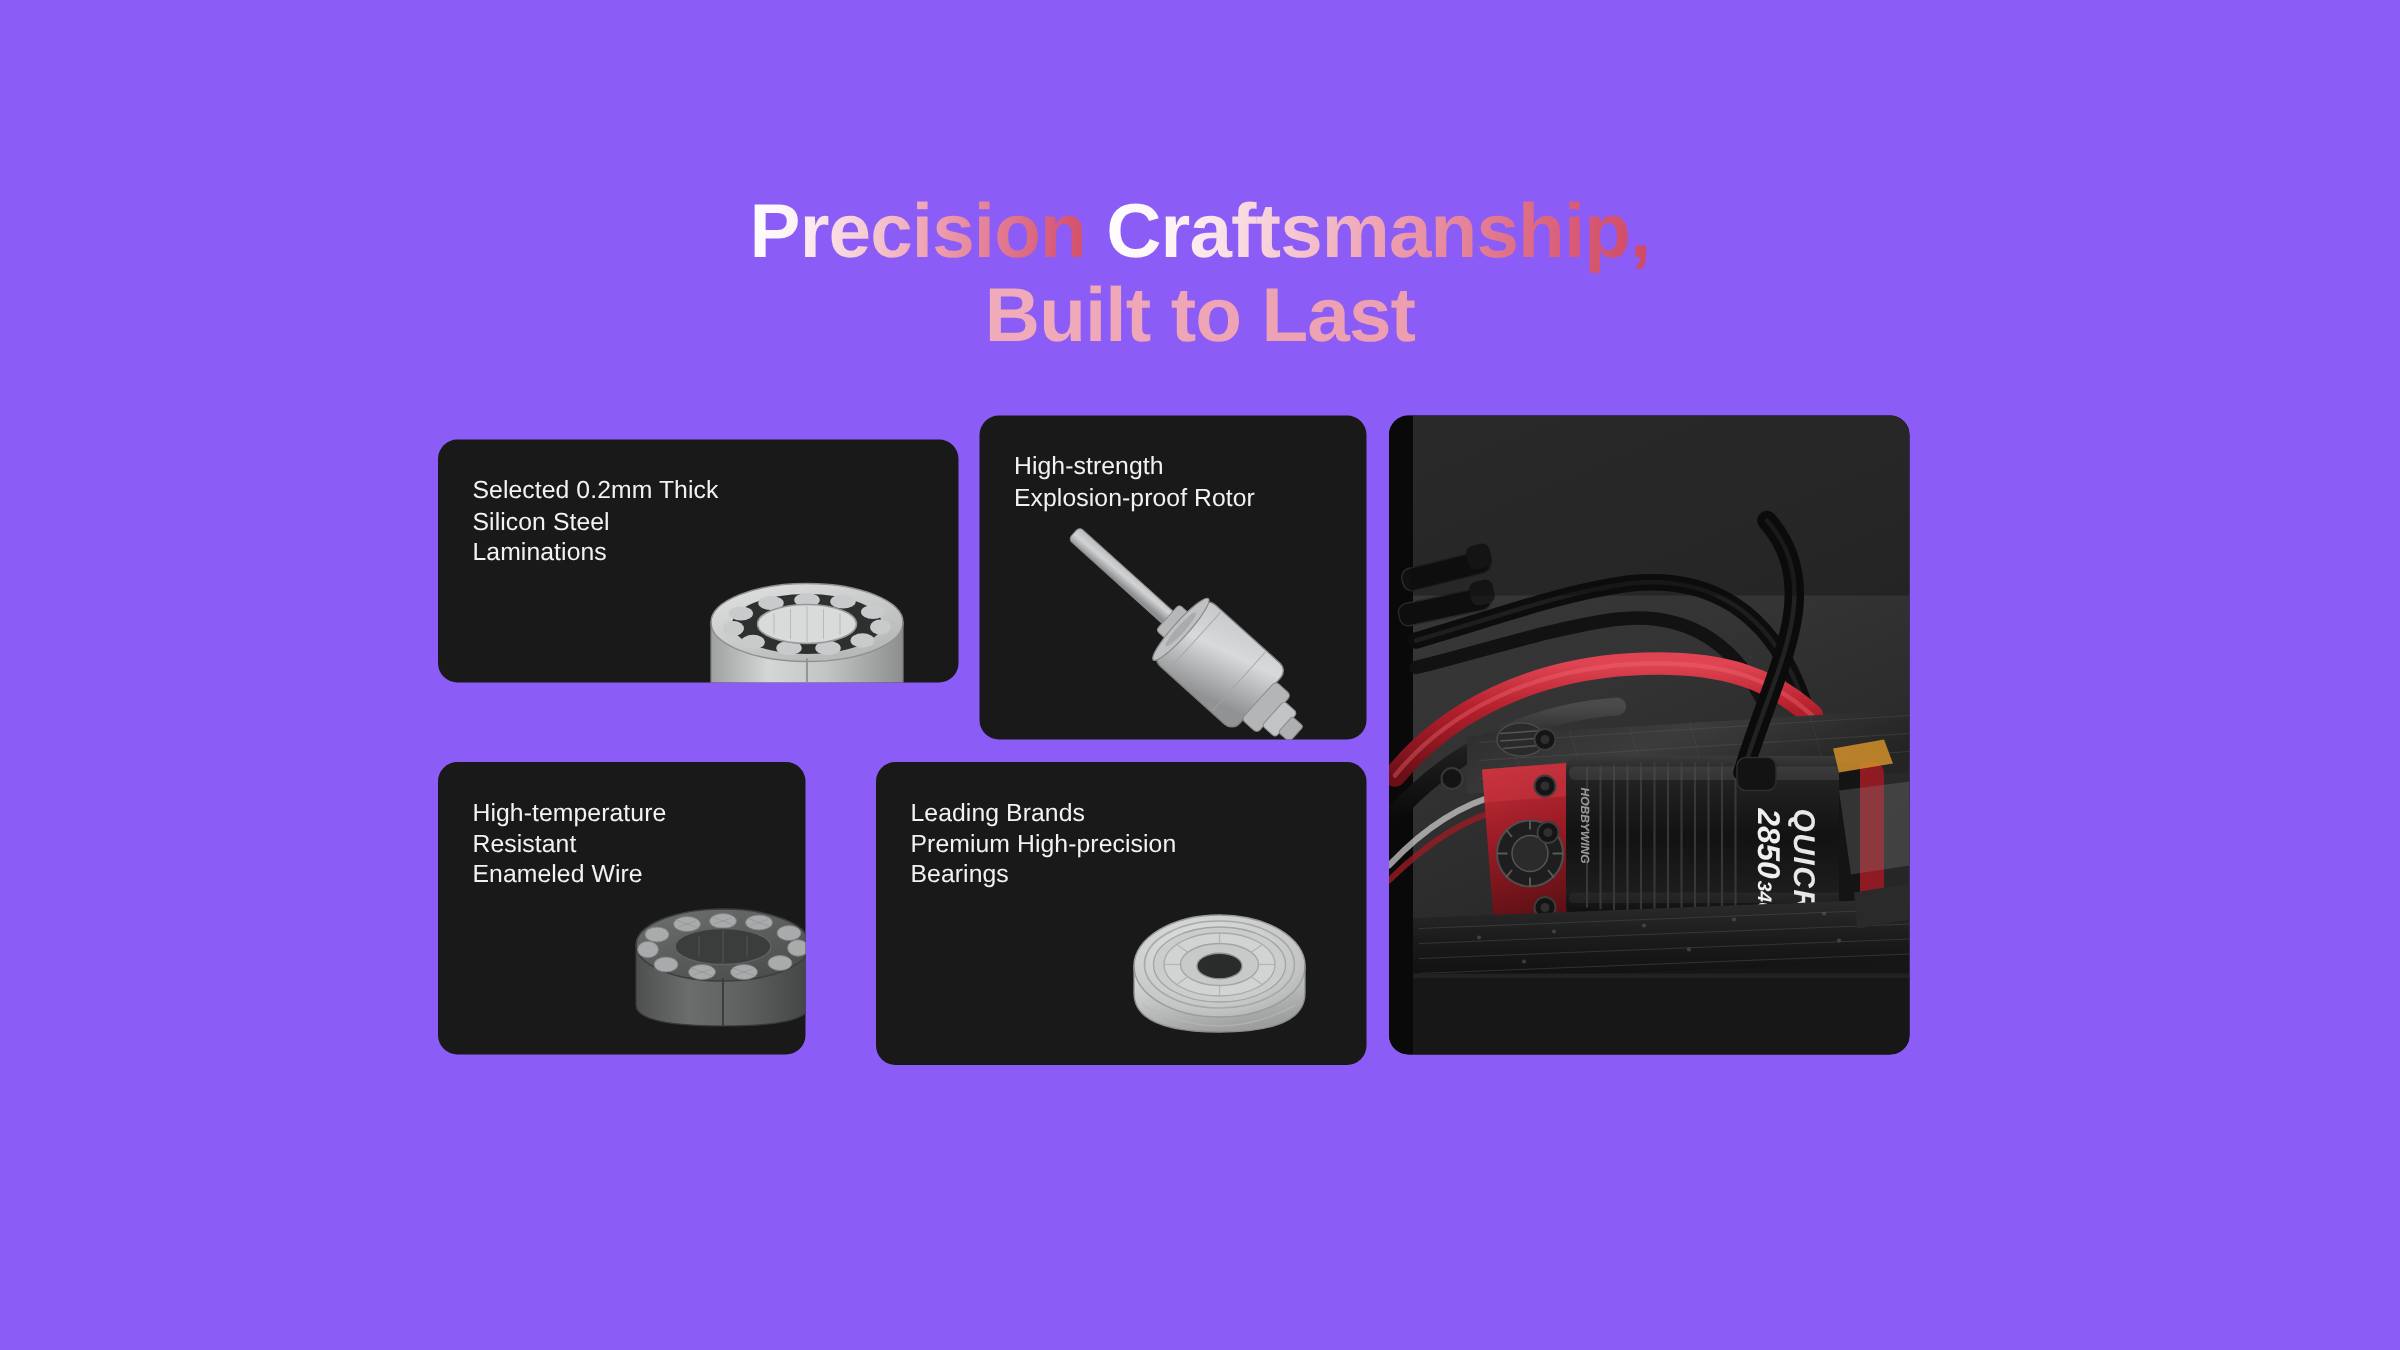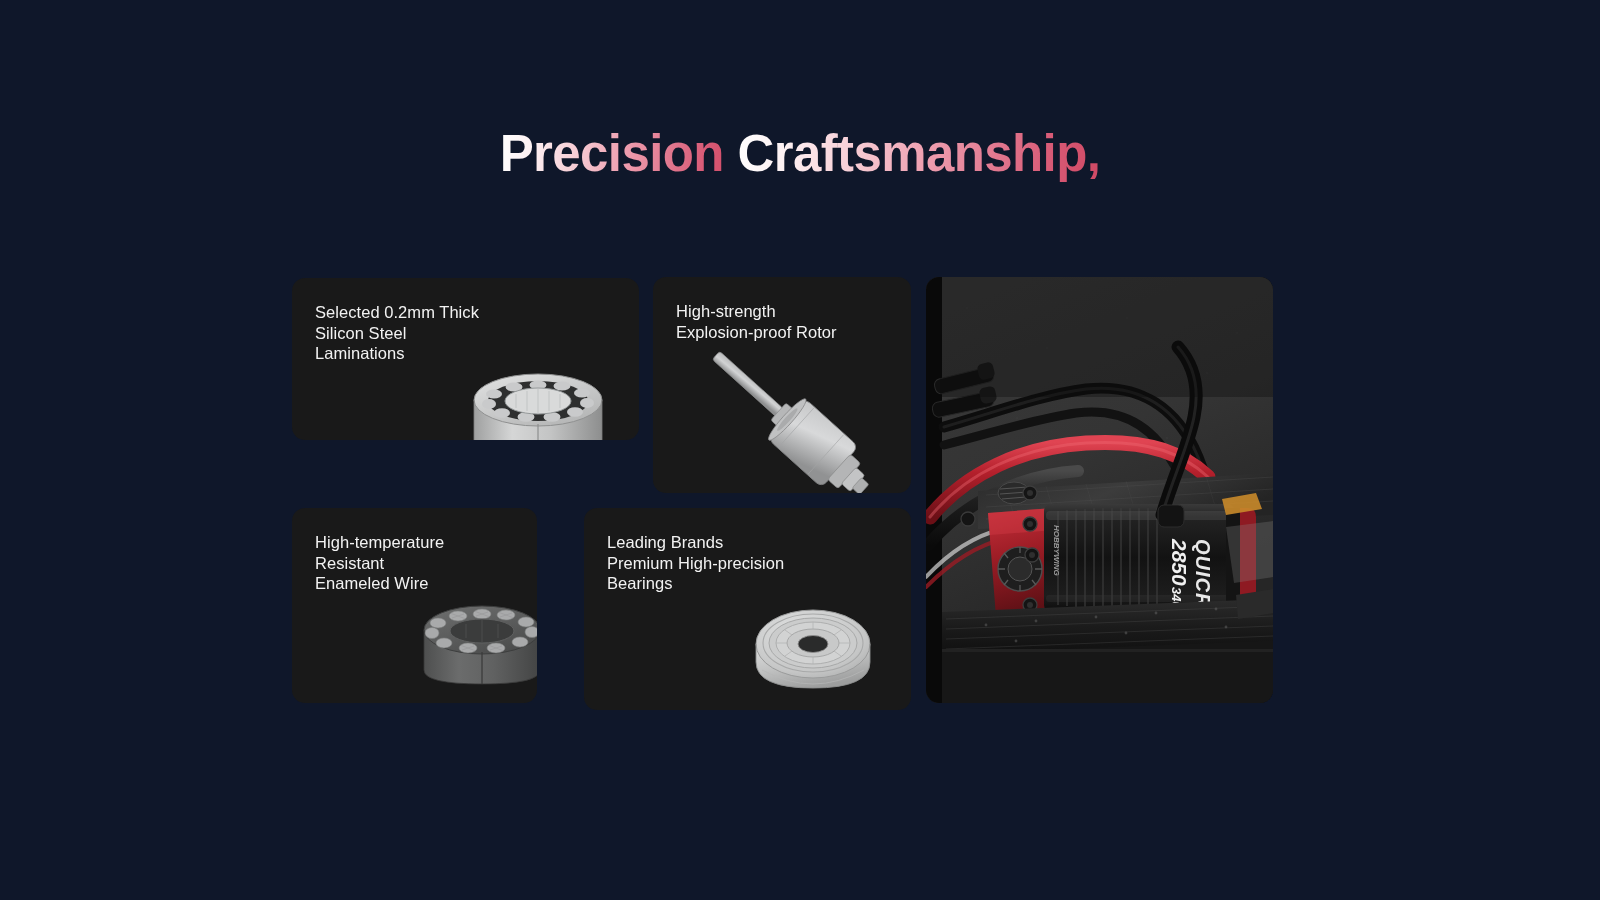--- a/index.html
+++ b/index.html
@@ -10,21 +10,21 @@
     height: 900px;
     background: #000000;
     overflow: hidden;
     font-family: "Liberation Sans", sans-serif;
   }
 
   #stage {
     position: relative;
     width: 1600px;
     height: 900px;
-    background: #0f172a;
+    background: #8b5cf6;
   }
 
   
   .headline {
     position: absolute;
     left: 0;
     top: 126px;
     width: 1600px;
     text-align: center;
     font-size: 51px;
@@ -66,21 +66,21 @@
     top: 24px;
     font-size: 16.5px;
     line-height: 20.5px;
     color: #f2f2f2;
     font-weight: 400;
     letter-spacing: 0.05px;
     white-space: pre-line;
   }
 
   
-  #card-lamination { left: 292px; top: 278px; width: 347px; height: 162px; }
+  #card-lamination { left: 292px; top: 293px; width: 347px; height: 162px; }
   #card-rotor      { left: 653px; top: 277px; width: 258px; height: 216px; }
   #card-photo      { left: 926px; top: 277px; width: 347px; height: 426px; }
   #card-wire       { left: 292px; top: 508px; width: 245px; height: 195px; }
   #card-bearing    { left: 584px; top: 508px; width: 327px; height: 202px; }
 
   .art {
     position: absolute;
     pointer-events: none;
   }
 
@@ -103,20 +103,21 @@
     background: #1c1c1c;
   }
 </style>
 </head>
 <body>
 
 <div id="stage">
 
   <h1 class="headline">
     <span class="line"><span class="grad-a">Precision </span><span class="grad-a">Craftsmanship,</span></span>
+    <span class="line grad-b">Built to Last</span>
   </h1>
 
   <div class="card" id="card-lamination">
     <div class="card-title">Selected 0.2mm Thick
 Silicon Steel
 Laminations</div>
     <svg class="art" style="left:166px; top:80px;" width="160" height="130" viewBox="0 0 160 130">
       <defs>
         <linearGradient id="lamBody" x1="0" y1="0" x2="1" y2="0">
           <stop offset="0" stop-color="#9fa0a0"></stop>

